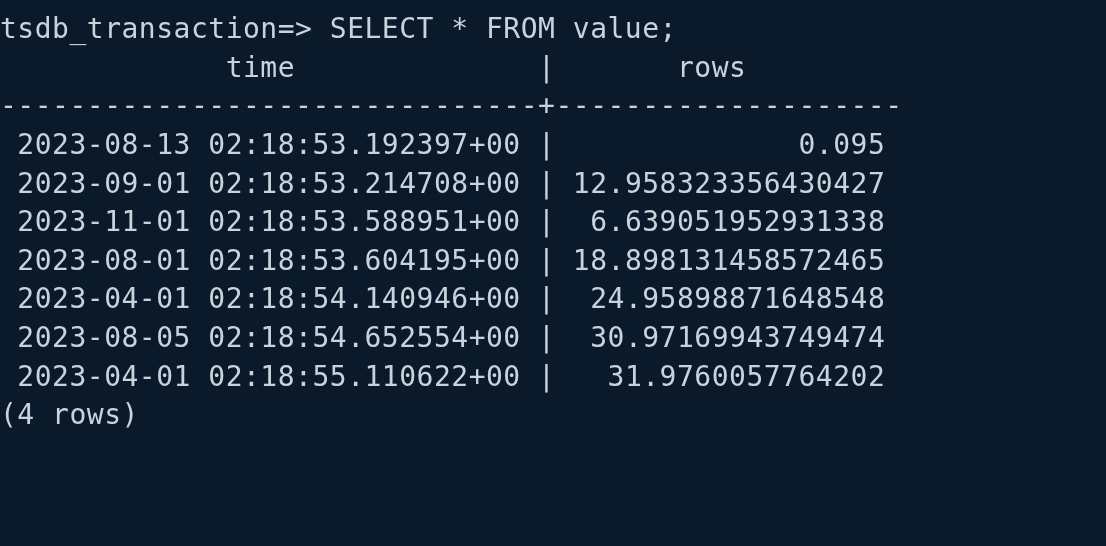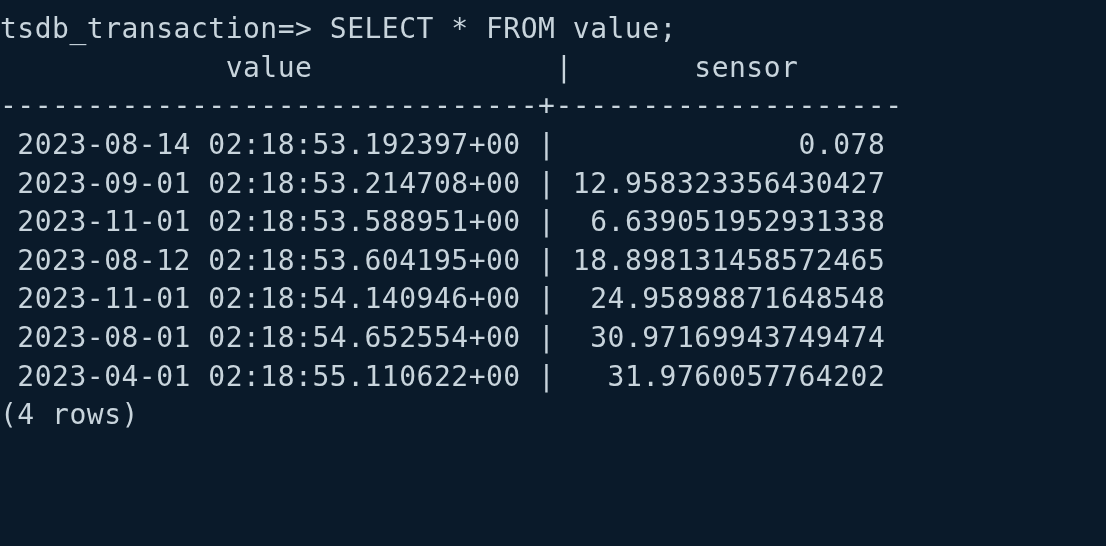--- a/index.html
+++ b/index.html
@@ -18,22 +18,22 @@
   .terminal {
     white-space: pre;
     line-height: 1.38;
     letter-spacing: 0.5px;
   }
 </style>
 </head>
 <body>
 
 <div class="terminal"><span>tsdb_transaction=&gt;</span> <span>SELECT * FROM value;</span>
-<span>             value              </span>|<span>       sensor</span>
+<span>             time              </span>|<span>       rows</span>
 <span>-------------------------------+--------------------</span>
-<span> <span>2023-08-14 02:18:53.192397+00</span> | <span>             0.078</span></span>
+<span> <span>2023-08-13 02:18:53.192397+00</span> | <span>             0.095</span></span>
 <span> <span>2023-09-01 02:18:53.214708+00</span> | <span>12.958323356430427</span></span>
 <span> <span>2023-11-01 02:18:53.588951+00</span> | <span> 6.639051952931338</span></span>
-<span> <span>2023-08-12 02:18:53.604195+00</span> | <span>18.898131458572465</span></span>
-<span> <span>2023-11-01 02:18:54.140946+00</span> | <span> 24.95898871648548</span></span>
-<span> <span>2023-08-01 02:18:54.652554+00</span> | <span> 30.97169943749474</span></span>
+<span> <span>2023-08-01 02:18:53.604195+00</span> | <span>18.898131458572465</span></span>
+<span> <span>2023-04-01 02:18:54.140946+00</span> | <span> 24.95898871648548</span></span>
+<span> <span>2023-08-05 02:18:54.652554+00</span> | <span> 30.97169943749474</span></span>
 <span> <span>2023-04-01 02:18:55.110622+00</span> | <span>  31.9760057764202</span></span>
 <span>(4 rows)</span></div>
 
 </body></html>

